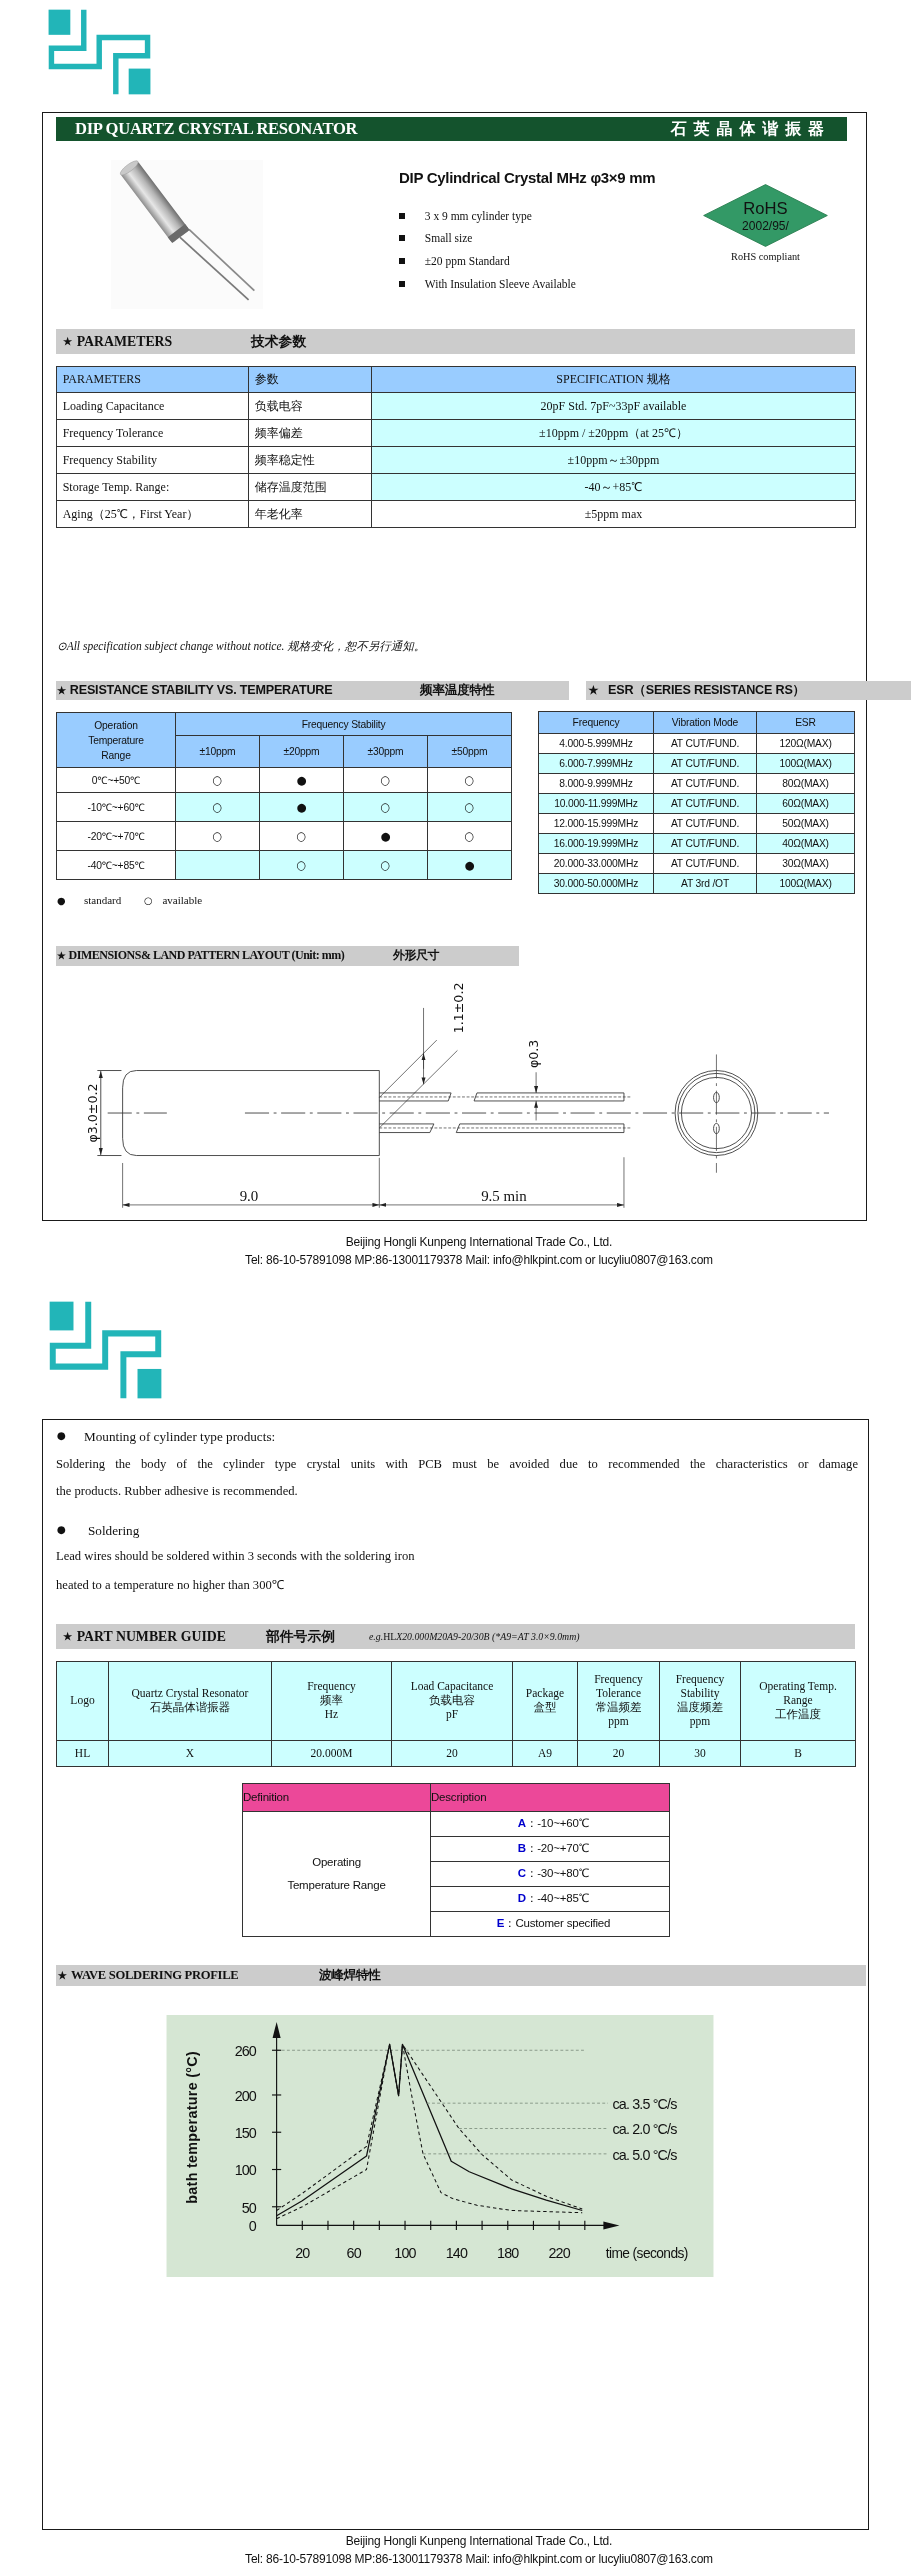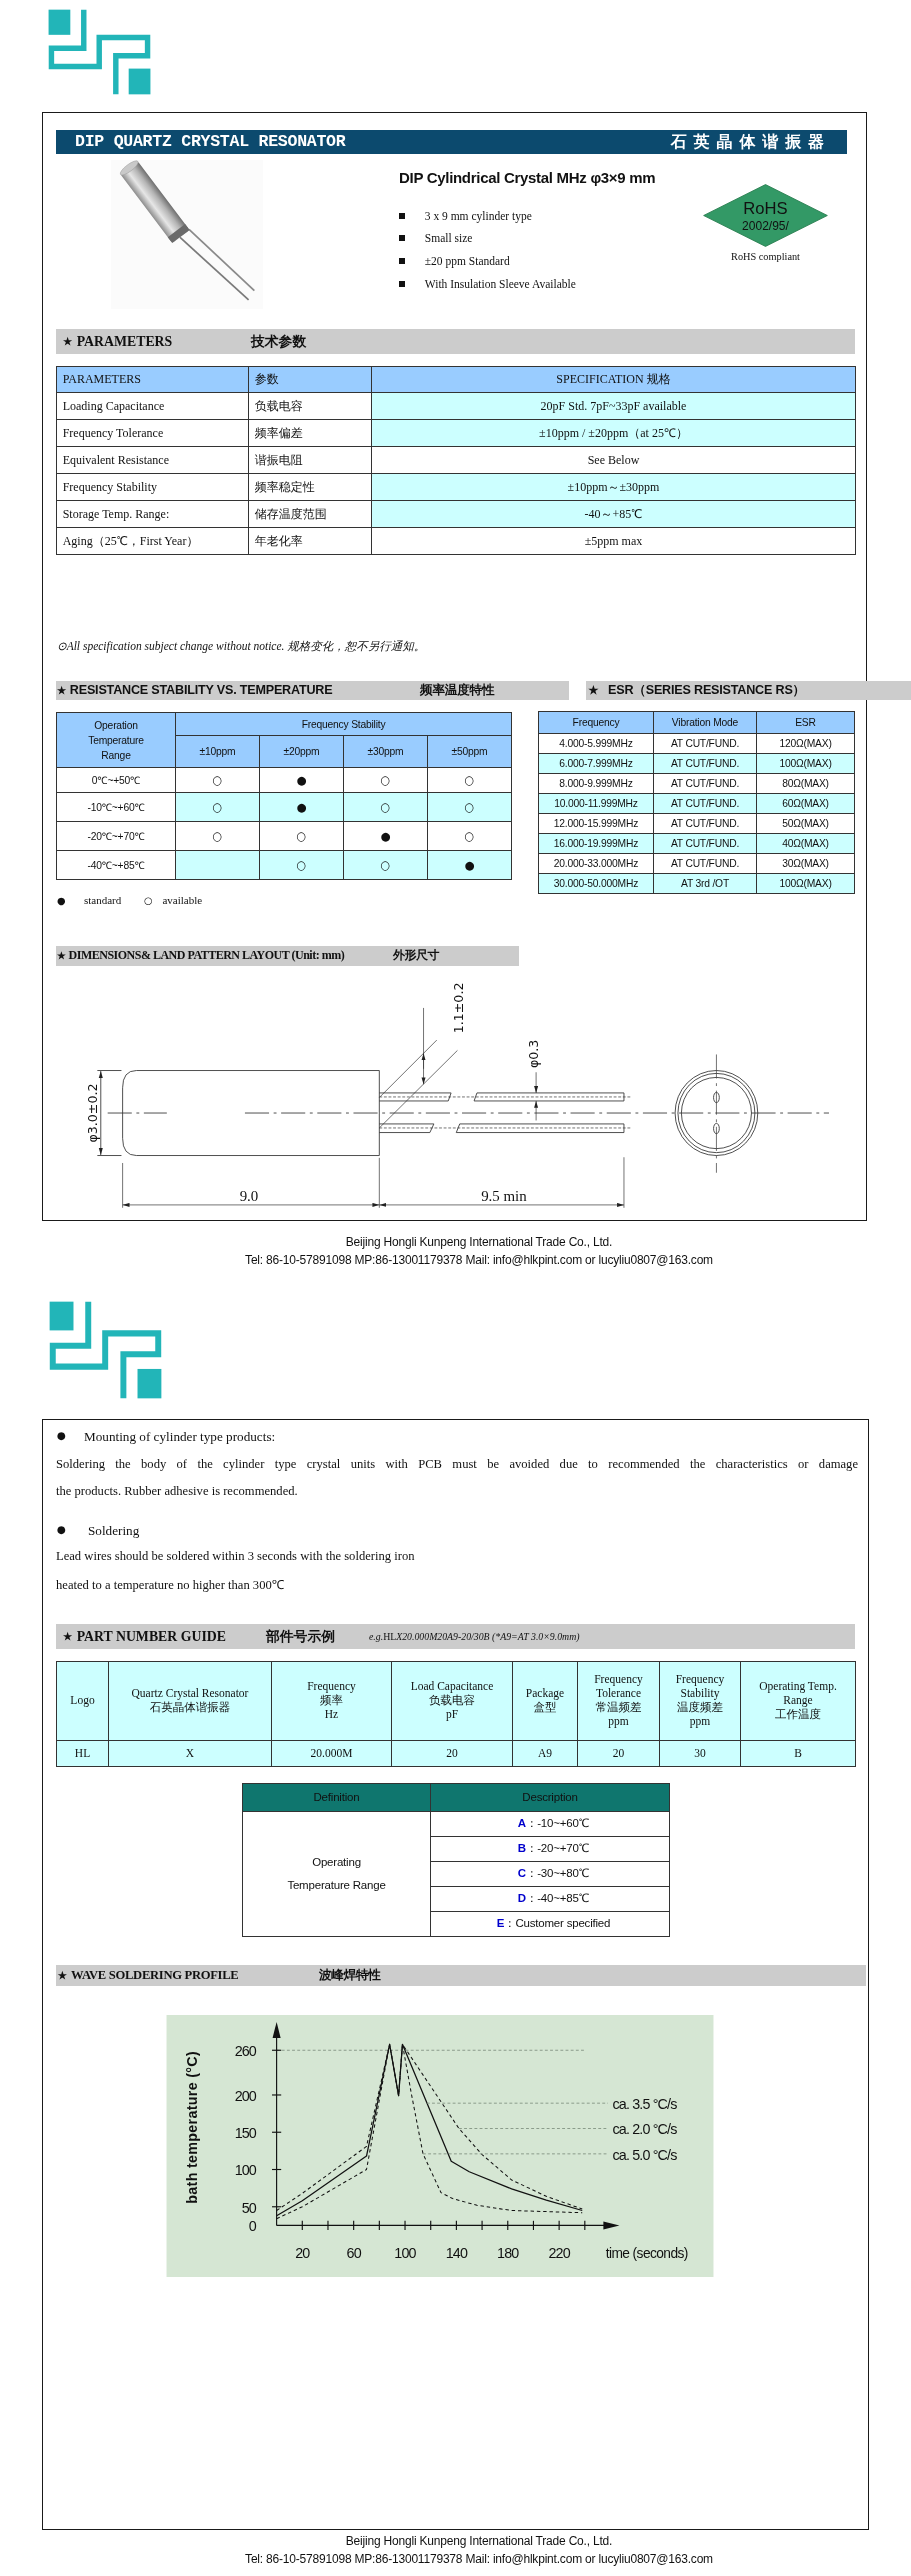--- a/index.html
+++ b/index.html
@@ -1,19 +1,19 @@
 <!DOCTYPE html>
 <html style="font-size:9.2px"><head>
 <meta charset="utf-8">
 <style>
 *{box-sizing:border-box;margin:0;padding:0}
 body{width:911px;height:2576px;position:relative;background:#fff;font-family:"Liberation Serif",serif;color:#111;overflow-x:hidden}
 .abs{position:absolute}
 .page-border{position:absolute;border:1.1px solid #1a1a1a}
-.banner{position:absolute;left:56px;top:130px;width:791px;height:24px;background:#0c4a6e;color:#fff;font-family:Liberation Mono, monospace;font-weight:bold;z-index:2}
+.banner{position:absolute;left:56px;top:117px;width:791px;height:24px;background:#14532d;color:#fff;font-family:Liberation Serif, serif;font-weight:bold;z-index:2}
 .banner .en{position:absolute;left:19px;top:2.3px;font-size:16.6px;letter-spacing:-0.3px;white-space:nowrap}
 .banner .cn{position:absolute;right:16px;top:2.3px;font-size:16px;letter-spacing:6.9px;white-space:nowrap}
 .prod-heading{position:absolute;left:399px;top:169px;font-family:"Liberation Sans",sans-serif;font-weight:bold;font-size:15px;letter-spacing:-0.3px;white-space:nowrap}
 .feat{position:absolute;left:399px;font-size:11.5px;white-space:nowrap;height:13.8px;line-height:13.8px}
 .feat .sq{display:inline-block;width:6.3px;height:5.7px;background:#111;margin-right:19.5px;vertical-align:middle;position:relative;top:-1.1px}
 .rohs-caption{position:absolute;left:708px;width:115px;top:251px;text-align:center;font-size:10.3px}
 .sec{position:absolute;background:#cccccc;z-index:2;white-space:nowrap;overflow:hidden}
 .sec.serif{font-family:"Liberation Serif",serif;font-weight:bold}
 .sec.sans{font-family:"Liberation Sans",sans-serif;font-weight:bold}
 .sec span{position:absolute}
@@ -30,21 +30,21 @@
 .esr td,.esr th{font-family:"Liberation Sans",sans-serif;font-size:10.3px;text-align:center;letter-spacing:-0.2px}
 .note{position:absolute;left:57px;top:639px;font-size:11.5px;font-style:italic;white-space:nowrap}
 .legend{position:absolute;top:894px;font-size:11px;white-space:nowrap}
 .footer-name,.footer-contact{position:absolute;left:115px;width:728px;text-align:center;font-family:"Liberation Sans",sans-serif;font-size:12px;white-space:nowrap;letter-spacing:-0.2px}
 .p2-text{position:absolute;font-size:12.6px;white-space:nowrap}
 .p2-bullet{position:absolute;font-family:"DejaVu Sans",sans-serif;font-size:10.3px}
 .justify{text-align:justify;text-align-last:justify;white-space:normal}
 .pn td{font-size:11.5px;text-align:center;background:#ccffff;line-height:13.8px;white-space:normal}
 .pn td .ln{display:block}
 .def td,.def th{font-family:"Liberation Sans",sans-serif;font-size:11.5px;letter-spacing:-0.2px}
-.def th{background:#0f766e;text-align:center}
+.def th{background:#ec4899;text-align:left}
 .def td.desc{text-align:center;padding-left:6.9px}
 .def .code{color:#0000cc;font-weight:bold}
 .def .defcell{text-align:center;line-height:23px}
 .def .defcell .ln{display:block}
 svg text{font-family:"Liberation Sans",sans-serif}
 </style>
 </head>
 <body>
 
 <svg class="abs" style="left:48px;top:9.2px" width="103" height="86" viewBox="84 16 180 150">
@@ -113,25 +113,20 @@
   </tr>
   <tr style="height:27px">
         <td class="l">Loading Capacitance</td>
         <td class="l">负载电容</td>
         <td class="c cyan">20pF Std. 7pF~33pF available</td>
       </tr>
   <tr style="height:27px">
         <td class="l">Frequency Tolerance</td>
         <td class="l">频率偏差</td>
         <td class="c cyan">±10ppm / ±20ppm（at 25℃）</td>
-      </tr>
-  <tr style="height:27px">
-        <td class="l">Equivalent Resistance</td>
-        <td class="l">谐振电阻</td>
-        <td class="c">See Below</td>
       </tr>
   <tr style="height:27px">
         <td class="l">Frequency Stability</td>
         <td class="l">频率稳定性</td>
         <td class="c cyan">±10ppm～±30ppm</td>
       </tr>
   <tr style="height:27px">
         <td class="l">Storage Temp. Range:</td>
         <td class="l">储存温度范围</td>
         <td class="c cyan">-40～+85℃</td>

